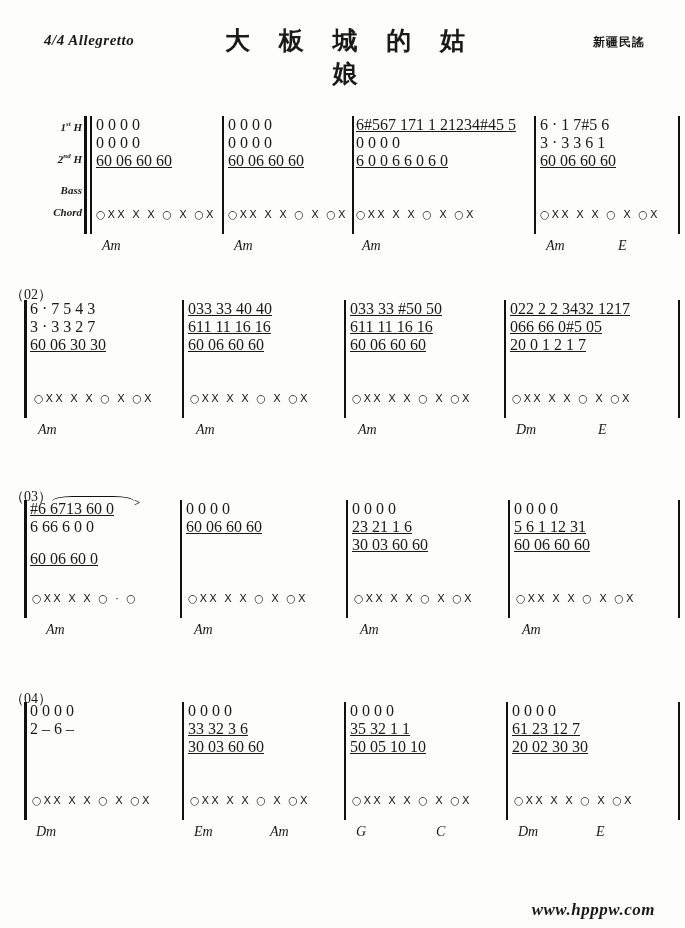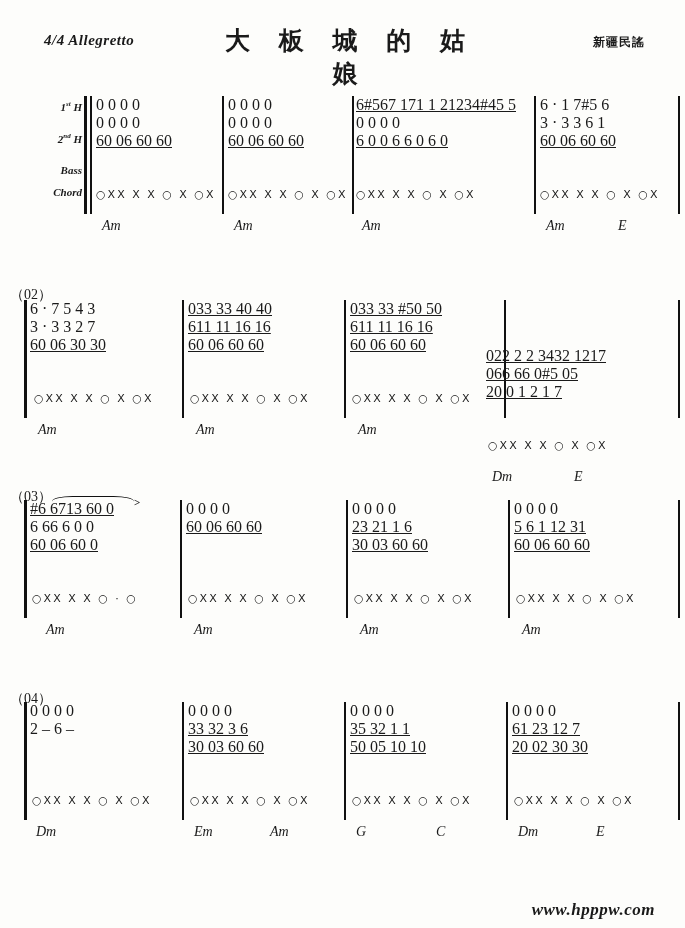--- a/index.html
+++ b/index.html
@@ -84,21 +84,21 @@
 <body>
 
 <div class="sheet">
 
   <div class="hdr">
     <div class="tempo">4/4 Allegretto</div>
     <div class="title">大 板 城 的 姑 娘</div>
     <div class="credit">新疆民謠</div>
   </div>
 
-  <div class="system" style="top:96px;height:160px;">
+  <div class="system" style="top:116px;height:160px;">
     <div class="rowlabels">
       <div class="rowlabel" style="top:4px;">1<sup>st</sup> H</div>
       <div class="rowlabel" style="top:36px;">2<sup>nd</sup> H</div>
       <div class="rowlabel" style="top:68px;">Bass</div>
       <div class="rowlabel" style="top:90px;">Chord</div>
     </div>
 
     <div class="barline thick" style="left:84px;"></div>
     <div class="barline" style="left:90px;"></div>
     <div class="barline" style="left:222px;"></div>
@@ -163,21 +163,21 @@
       <div class="strum l4" style="left:2px;top:92px;">○XX  X X   ○  X   ○X</div>
       <div class="chord" style="left:8px;">Am</div>
     </div>
     <div class="measure" style="left:350px;width:152px;">
       <div class="cell l1 u" style="left:4px;">033  33 #50  50</div>
       <div class="cell l2 u" style="left:4px;">611  11  16  16</div>
       <div class="cell l3 u" style="left:4px;">60  06  60  60</div>
       <div class="strum l4" style="left:2px;top:92px;">○XX  X X   ○  X   ○X</div>
       <div class="chord" style="left:8px;">Am</div>
     </div>
-    <div class="measure" style="left:486px;width:166px;margin-top:47px;">
+    <div class="measure" style="left:510px;width:166px;">
       <div class="cell l1 u" style="left:2px;font-size:16px;">022 2 2 3432 1217</div>
       <div class="cell l2 u" style="left:2px;font-size:16px;">066 66  0#5  05</div>
       <div class="cell l3 u" style="left:2px;">20  0     1 2  1 7</div>
       <div class="strum l4" style="left:2px;top:92px;">○XX  X X   ○  X   ○X</div>
       <div class="chord" style="left:6px;">Dm</div>
       <div class="chord" style="left:88px;">E</div>
     </div>
   </div>
 
   <div class="system" style="top:500px;height:160px;">
@@ -188,21 +188,21 @@
 
     <div class="barline thick" style="left:24px;"></div>
     <div class="barline" style="left:180px;"></div>
     <div class="barline" style="left:346px;"></div>
     <div class="barline" style="left:508px;"></div>
     <div class="barline" style="left:678px;"></div>
 
     <div class="measure" style="left:30px;width:148px;">
       <div class="cell l1 u" style="left:2px;">#6  6713 60   0</div>
       <div class="cell l2" style="left:4px;">6   66  6 0   0</div>
-      <div class="cell l3 u" style="left:4px;">60  06  60   0</div>
+      <div class="cell l3 u" style="left:4px;margin-top:14px;">60  06  60   0</div>
       <div class="strum l4" style="left:2px;top:92px;">○XX  X X ○  ·    ○</div>
       <div class="chord" style="left:16px;">Am</div>
     </div>
     <div class="measure" style="left:186px;width:158px;">
       <div class="cell l1" style="left:6px;">0   0   0   0</div>
       <div class="cell l3 u" style="left:4px;">60  06  60  60</div>
       <div class="strum l4" style="left:2px;top:92px;">○XX  X X   ○  X   ○X</div>
       <div class="chord" style="left:8px;">Am</div>
     </div>
     <div class="measure" style="left:352px;width:154px;">

